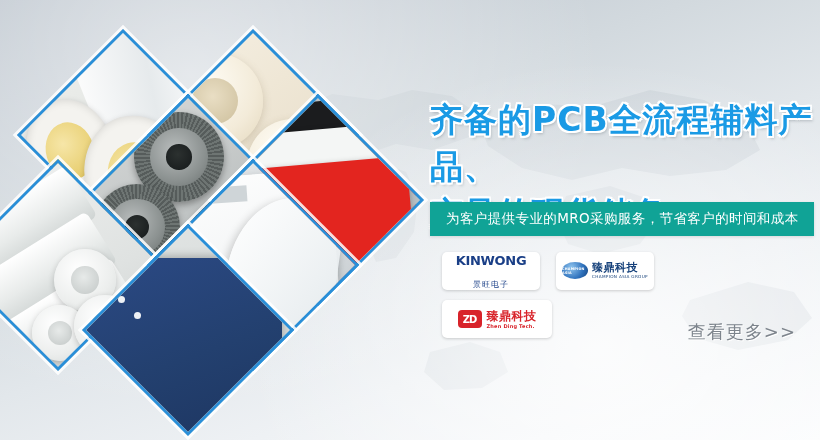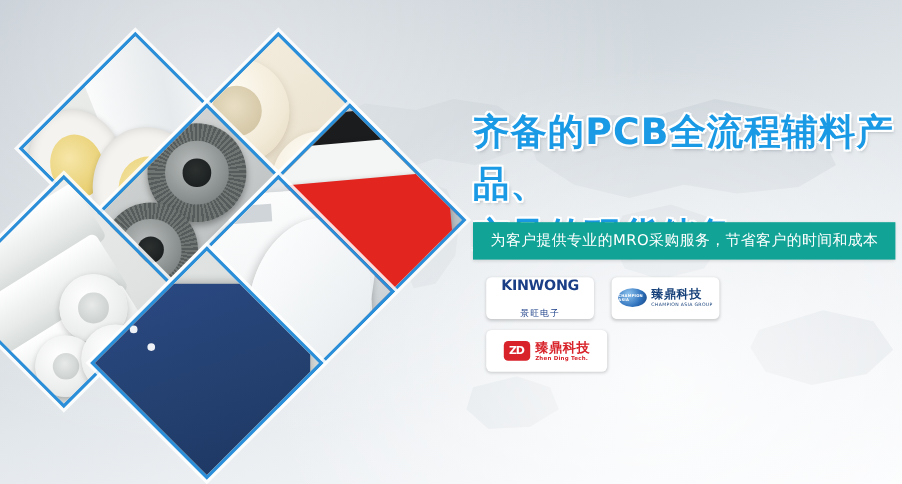--- a/index.html
+++ b/index.html
@@ -350,15 +350,16 @@
               <span class="zd-cn">臻鼎科技</span>
               <span class="zd-en">Zhen Ding Tech.</span>
             </span>
           </span>
         </div>
 
       </div>
 
     </div>
 
+    <div class="more">查看更多&gt;&gt;</div>
 
   </div>
 </div>
 
 </body></html>

